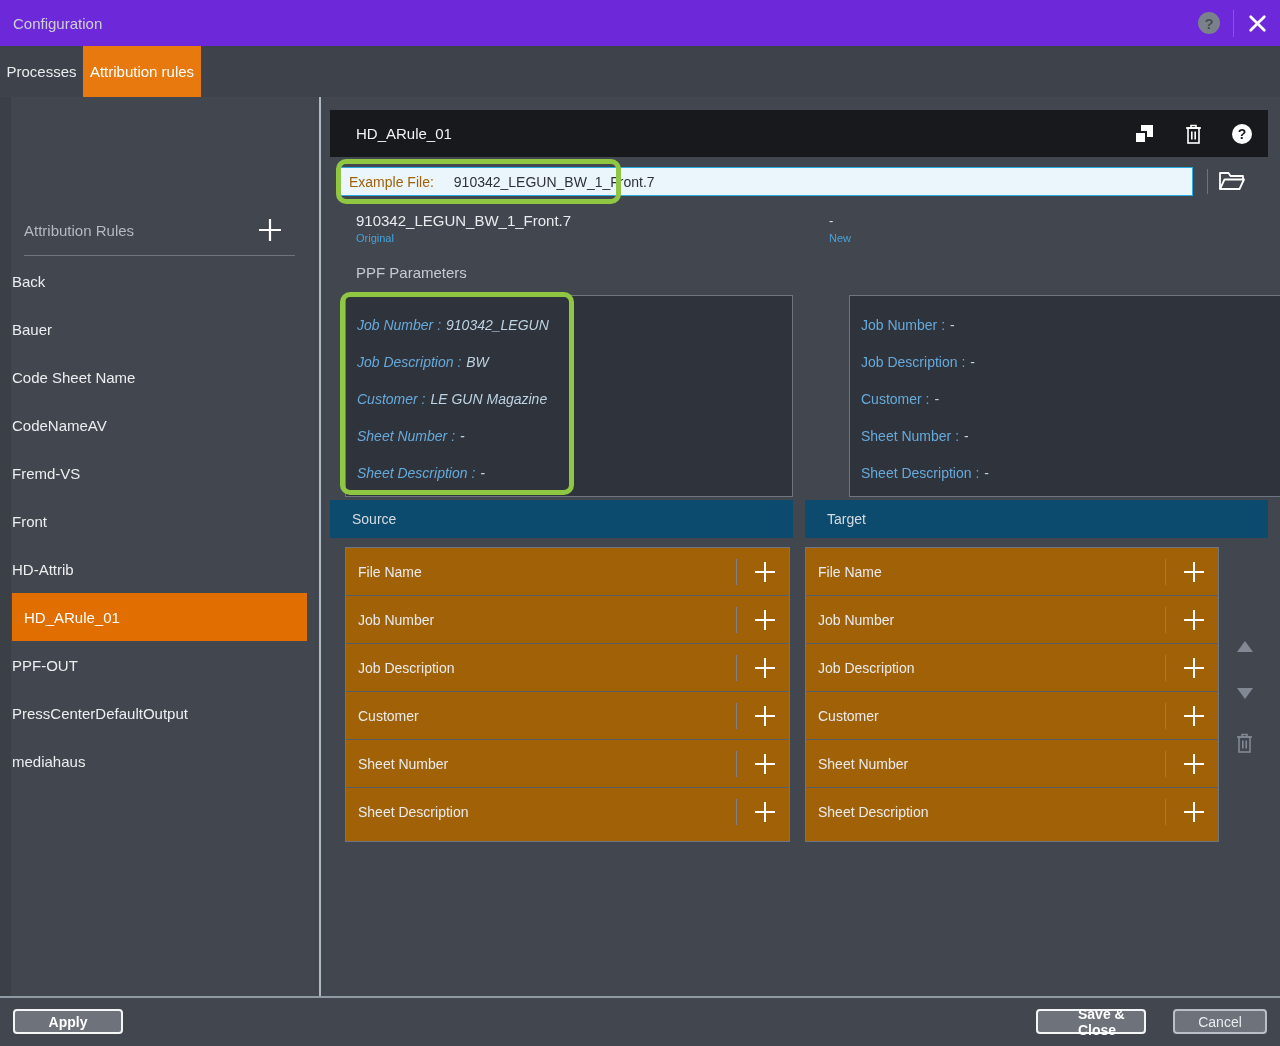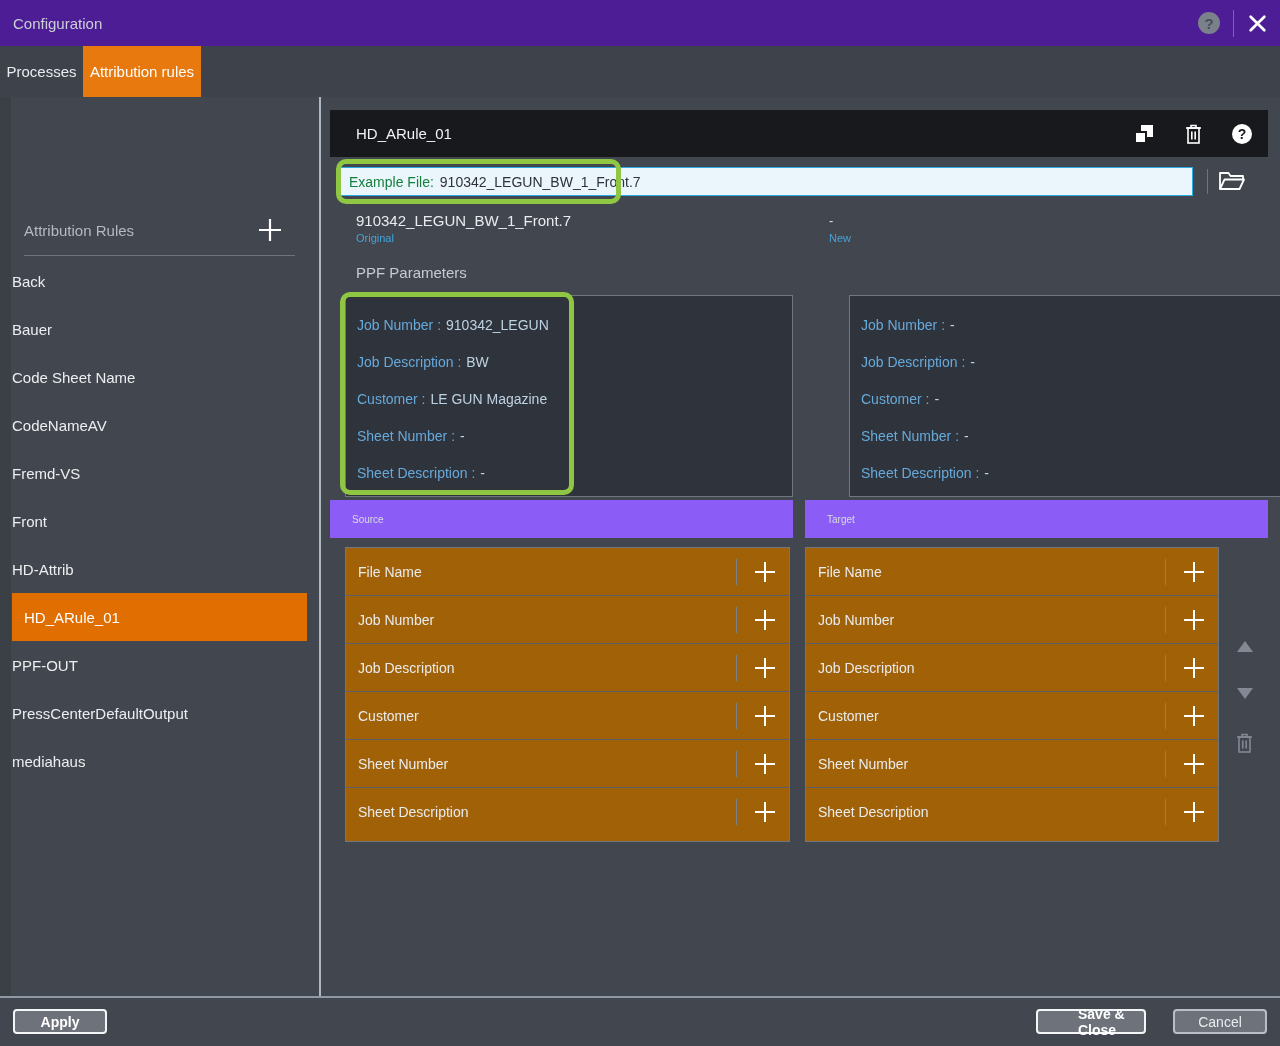--- a/index.html
+++ b/index.html
@@ -6,21 +6,21 @@
   body { background:#2a2d33; }
   .app {
     position:relative; width:1280px; height:1046px;
     background:#42464e; overflow:hidden;
     font-family:"Liberation Sans", sans-serif;
     -webkit-font-smoothing:antialiased;
   }
 
   
   .titlebar { position:absolute; left:0; top:0; width:1280px; height:46px;
-    background:#4c1d95; display:flex; align-items:center; }
+    background:#6d28d9; display:flex; align-items:center; }
   .titlebar .title { margin-left:13px; font-size:15px; color:#ccd0d6; }
   .tb-icons { position:absolute; right:12px; top:0; height:46px;
     display:flex; align-items:center; gap:13px; }
   .help-circle-dim { width:22px; height:22px; border-radius:50%; background:#7b818a;
     color:#474c55; font-weight:bold; font-size:15px; display:flex;
     align-items:center; justify-content:center; }
   .tb-divider { width:1px; height:27px; background:#6e747d; }
 
   
   .tabbar { position:absolute; left:0; top:46px; width:1280px; height:51px;
@@ -49,49 +49,49 @@
   .rh-icons { margin-left:auto; padding-right:16px; display:flex; align-items:center; gap:29px; }
   .rh-icons .icon-btn { width:20px; height:20px; display:flex; align-items:center; justify-content:center; }
   .help-circle-light { width:20px; height:20px; border-radius:50%; background:#fff;
     color:#17191d; font-weight:bold; font-size:14px; display:flex;
     align-items:center; justify-content:center; }
 
   
   .example-input { position:absolute; left:340px; top:167px; width:853px; height:29px;
     background:#eaf5fc; border:1px solid #2aabe2; display:flex; align-items:center;
     padding-left:8px; font-size:14px; white-space:nowrap; }
-  .example-input .prefix { color:#15803d; margin-right:6px; }
+  .example-input .prefix { color:#a16207; margin-right:20px; }
   .example-input .value { color:#2e3238; }
   .green-box-input { position:absolute; left:336px; top:159px; width:285px; height:45px;
     border:5px solid #8fc742; border-radius:10px; pointer-events:none; }
   .input-divider { position:absolute; left:1207px; top:169px; width:1px; height:25px; background:#6e747d; }
   .folder-btn { position:absolute; left:1218px; top:169px; width:28px; height:24px; color:#fff; }
 
   
   .orig-name { position:absolute; left:356px; top:212px; font-size:15px; color:#e9ebee; }
   .orig-label { position:absolute; left:356px; top:232px; font-size:11px; color:#47a2d9; }
   .new-value { position:absolute; left:829px; top:213px; font-size:13px; color:#dfe3e7; }
   .new-label { position:absolute; left:829px; top:232px; font-size:11px; color:#47a2d9; }
   .ppf-title { position:absolute; left:356px; top:264px; font-size:15px; color:#c6cbd2; }
 
   
   .ppf-panel { position:absolute; top:295px; height:202px; background:#2f333b;
     border:1px solid #70767f; padding:21px 0 0 11px; display:flex;
     flex-direction:column; gap:21px; }
-  .ppf-left  { left:345px; width:448px; }
+  .ppf-left  { left:345px; width:448px;font-style:italic; }
   .ppf-right { left:805px; width:463px;margin-left:44px; }
   .ppf-line { font-size:14px; line-height:16px; white-space:nowrap; }
   .ppf-line .lbl { color:#66aadc; }
   .ppf-line .val { color:#bdd2e2; margin-left:5px; }
   .green-box-ppf { position:absolute; left:340px; top:292px; width:234px; height:203px;
     border:5px solid #8fc742; border-radius:10px; pointer-events:none; }
 
   
-  .col-header { position:absolute; top:500px; height:38px; background:#8b5cf6;
-    display:flex; align-items:center; padding-left:22px; font-size:10px; color:#d8dce1; }
+  .col-header { position:absolute; top:500px; height:38px; background:#0c4a6e;
+    display:flex; align-items:center; padding-left:22px; font-size:14px; color:#d8dce1; }
   .col-header.src { left:330px; width:463px; }
   .col-header.tgt { left:805px; width:463px; }
 
   
   .map-box { position:absolute; top:547px; height:295px; border:1px solid #70767f; background:#a16207; }
   .map-box.src { left:345px; width:445px; }
   .map-box.tgt { left:805px; width:414px; }
   .map-row { height:48px; display:flex; align-items:center; padding-left:12px;
     font-size:14px; color:#e9ebee; border-bottom:1px solid #585e66; position:relative; }
   .map-row:last-child { border-bottom:none; }
@@ -106,21 +106,21 @@
   .ctrl-down { position:absolute; left:1237px; top:688px; width:0; height:0;
     border-left:8px solid transparent; border-right:8px solid transparent;
     border-top:11px solid #828994; }
   .ctrl-trash { position:absolute; left:1236px; top:733px; width:18px; height:20px; color:#828994; }
 
   
   .footer { position:absolute; left:0; top:996px; width:1280px; height:50px;
     background:#42464e; border-top:2px solid #8e99a4; }
   .btn { position:absolute; top:1009px; height:25px; border-radius:4px; background:#6e737b;
     display:flex; align-items:center; justify-content:center; font-size:14px; color:#fff; }
-  .btn-apply { left:13px; width:94px; border:2px solid #f4f5f7; font-weight:bold; }
+  .btn-apply { left:13px; width:110px; border:2px solid #f4f5f7; font-weight:bold; }
   .btn-save { left:1036px; width:110px; border:2px solid #f4f5f7; font-weight:bold;padding-left:40px; }
   .btn-cancel { left:1173px; width:94px; border:2px solid #b9bfc7; color:#e9ecef; }
 
   svg { display:block; }
 </style>
 </head>
 <body>
 
 <div class="app">
 

